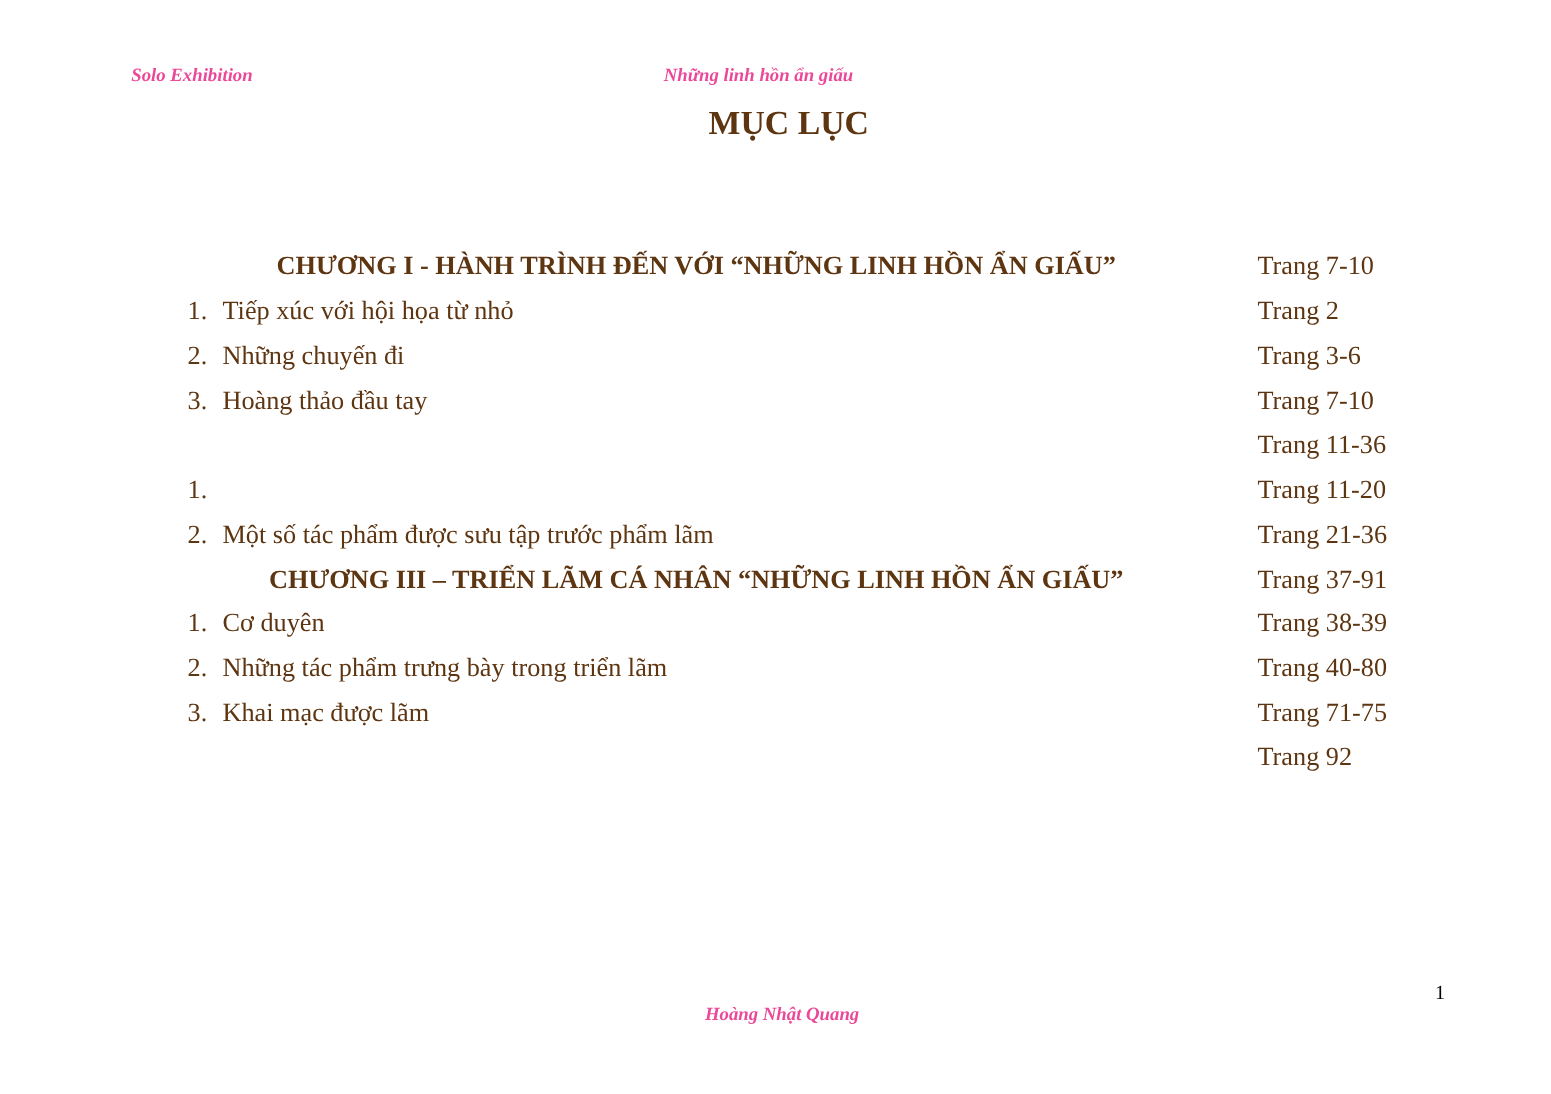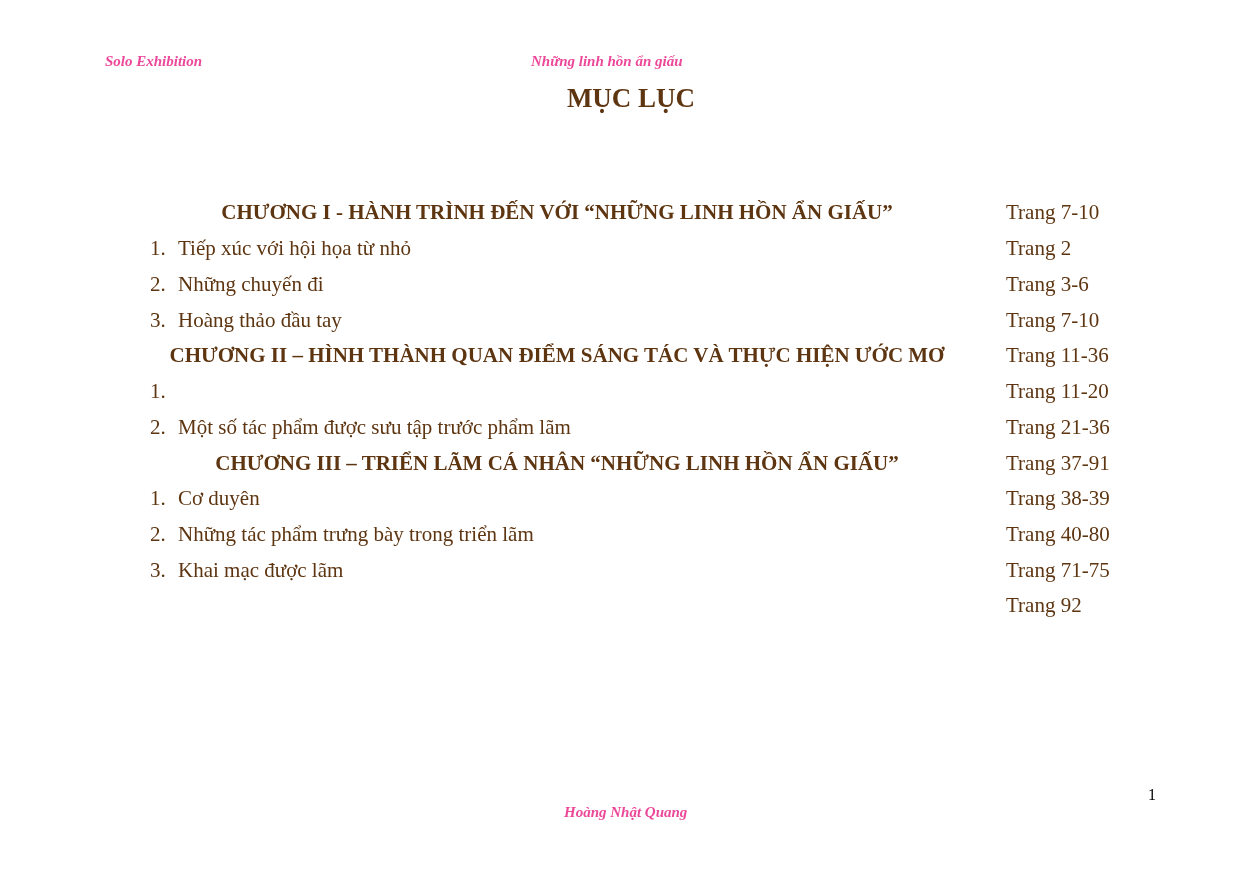--- a/index.html
+++ b/index.html
@@ -100,21 +100,20 @@
     <span class="num">2.</span>
     <span class="label">Những chuyến đi</span>
     <span class="pages">Trang 3-6</span>
   </div>
   <div class="toc-row" style="top:308px">
     <span class="num">3.</span>
     <span class="label">Hoàng thảo đầu tay</span>
     <span class="pages">Trang 7-10</span>
   </div>
   <div class="toc-row chapter" style="top:343px">
-    <span class="label">CHƯƠNG II – HÌNH THÀNH QUAN ĐIỂM SÁNG TÁC VÀ THỰC HIỆN ƯỚC MƠ</span>
     <span class="pages">Trang 11-36</span>
   </div>
   <div class="toc-row" style="top:379px">
     <span class="num">1.</span>
     <span class="pages">Trang 11-20</span>
   </div>
   <div class="toc-row" style="top:415px">
     <span class="num">2.</span>
     <span class="label">Một số tác phẩm được sưu tập trước phẩm lãm</span>
     <span class="pages">Trang 21-36</span>

